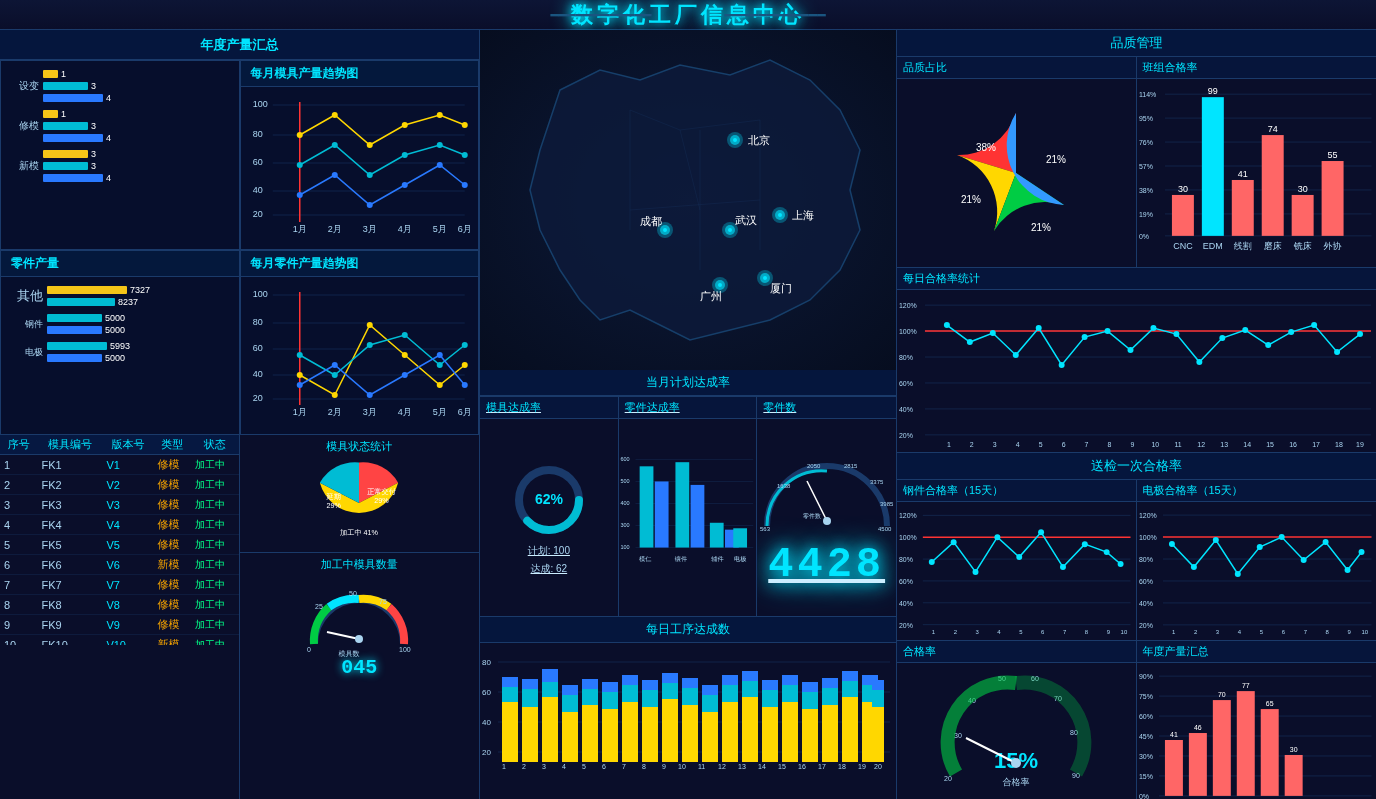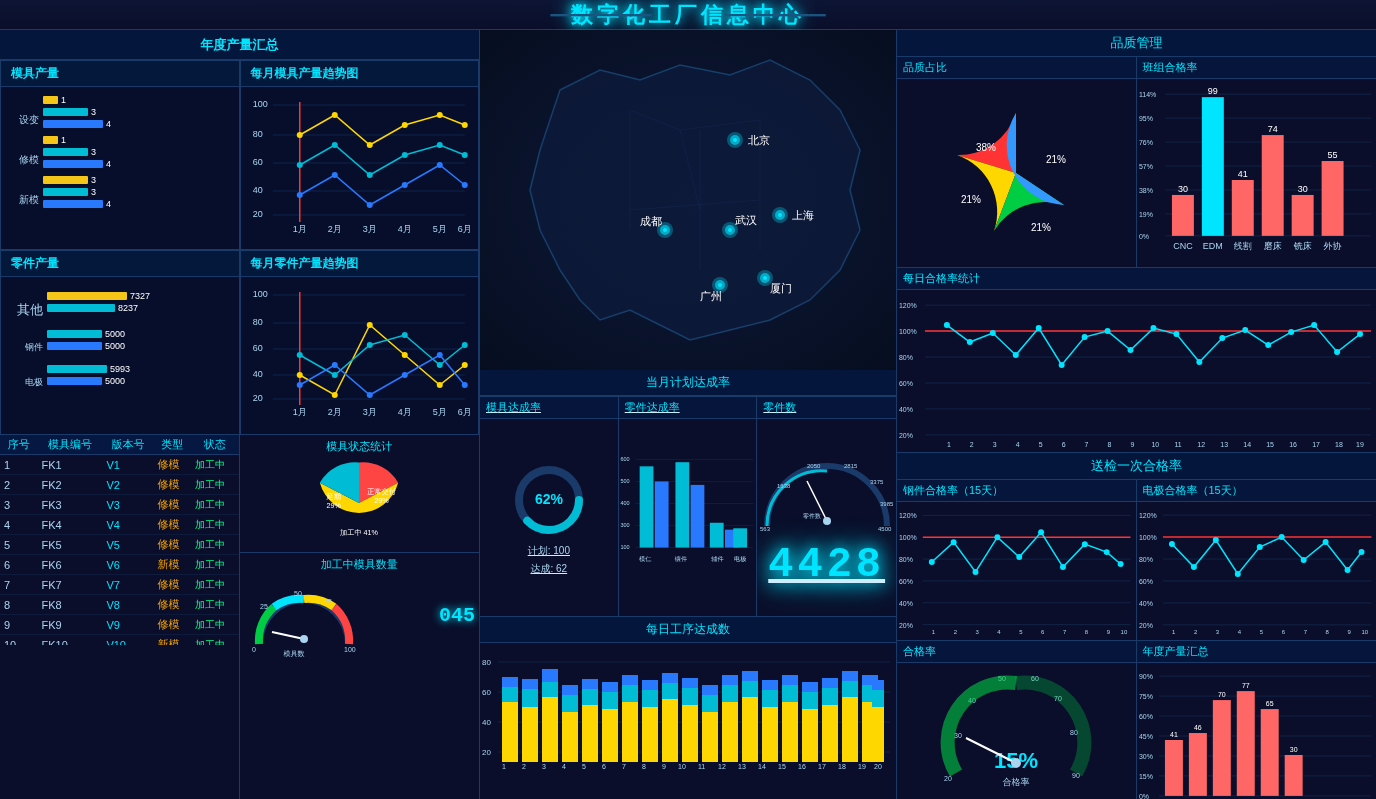--- a/index.html
+++ b/index.html
@@ -160,21 +160,20 @@
       align-items: center;
       margin-bottom: 6px;
       gap: 4px;
     }
     .bar-label {
       width: 28px;
       font-size: 10px;
       color: #aad4f0;
       text-align: right;
       flex-shrink: 0;
-      margin-top: 16px;
     }
     .bar-group {
       display: flex;
       flex-direction: column;
       gap: 2px;
       flex: 1;
     }
     .bar-item {
       display: flex;
       align-items: center;
@@ -310,21 +309,20 @@
     <span class="header-title">数字化工厂信息中心</span>
     <span class="header-decoration right">━━━━━━━━━━━━</span>
   </div>
 
   <div class="left-panel">
     <div class="annual-summary">年度产量汇总</div>
 
     <div class="left-top">
 
       <div class="section" style="border-right:1px solid #1a3a6a;">
-        <div class="section-title">模具产量</div>
         <div class="bar-chart-horizontal">
 
           <div class="bar-row">
             <span class="bar-label">设变</span>
             <div class="bar-group">
               <div class="bar-item">
                 <div class="bar bar-yellow" style="width:15px"></div>
                 <span class="bar-val">1</span>
               </div>
               <div class="bar-item">
@@ -634,21 +632,21 @@
                 <text x="22" y="55" fill="white" font-size="8" text-anchor="middle">29%</text>
                 <text x="75" y="40" fill="white" font-size="8" text-anchor="middle">正常交付</text>
                 <text x="75" y="50" fill="white" font-size="8" text-anchor="middle">29%</text>
                 <text x="50" y="85" fill="white" font-size="8" text-anchor="middle">加工中 41%</text>
               </svg>
             </div>
           </div>
 
           <div style="flex:1;padding:4px;">
             <div style="color:#00e5ff;font-size:11px;text-align:center;margin-bottom:2px;">加工中模具数量</div>
-            <div style="display:flex;flex-direction:row;align-items:center;justify-content:space-between;">
+            <div style="display:flex;flex-direction:column;align-items:center;justify-content:space-between;">
               <svg width="120" height="90" viewBox="0 0 120 90">
 
                 <path d="M15,70 A45,45 0 0,1 105,70" fill="none" stroke="#1a3a6a" stroke-width="8"></path>
 
                 <path d="M15,70 A45,45 0 0,1 30,33" fill="none" stroke="#00cc44" stroke-width="8"></path>
                 <path d="M30,33 A45,45 0 0,1 60,25" fill="none" stroke="#00e5ff" stroke-width="8"></path>
                 <path d="M60,25 A45,45 0 0,1 90,33" fill="none" stroke="#ffd700" stroke-width="8"></path>
                 <path d="M90,33 A45,45 0 0,1 105,70" fill="none" stroke="#ff4444" stroke-width="8"></path>
 
                 <line x1="60" y1="65" x2="28" y2="58" stroke="white" stroke-width="2"></line>

